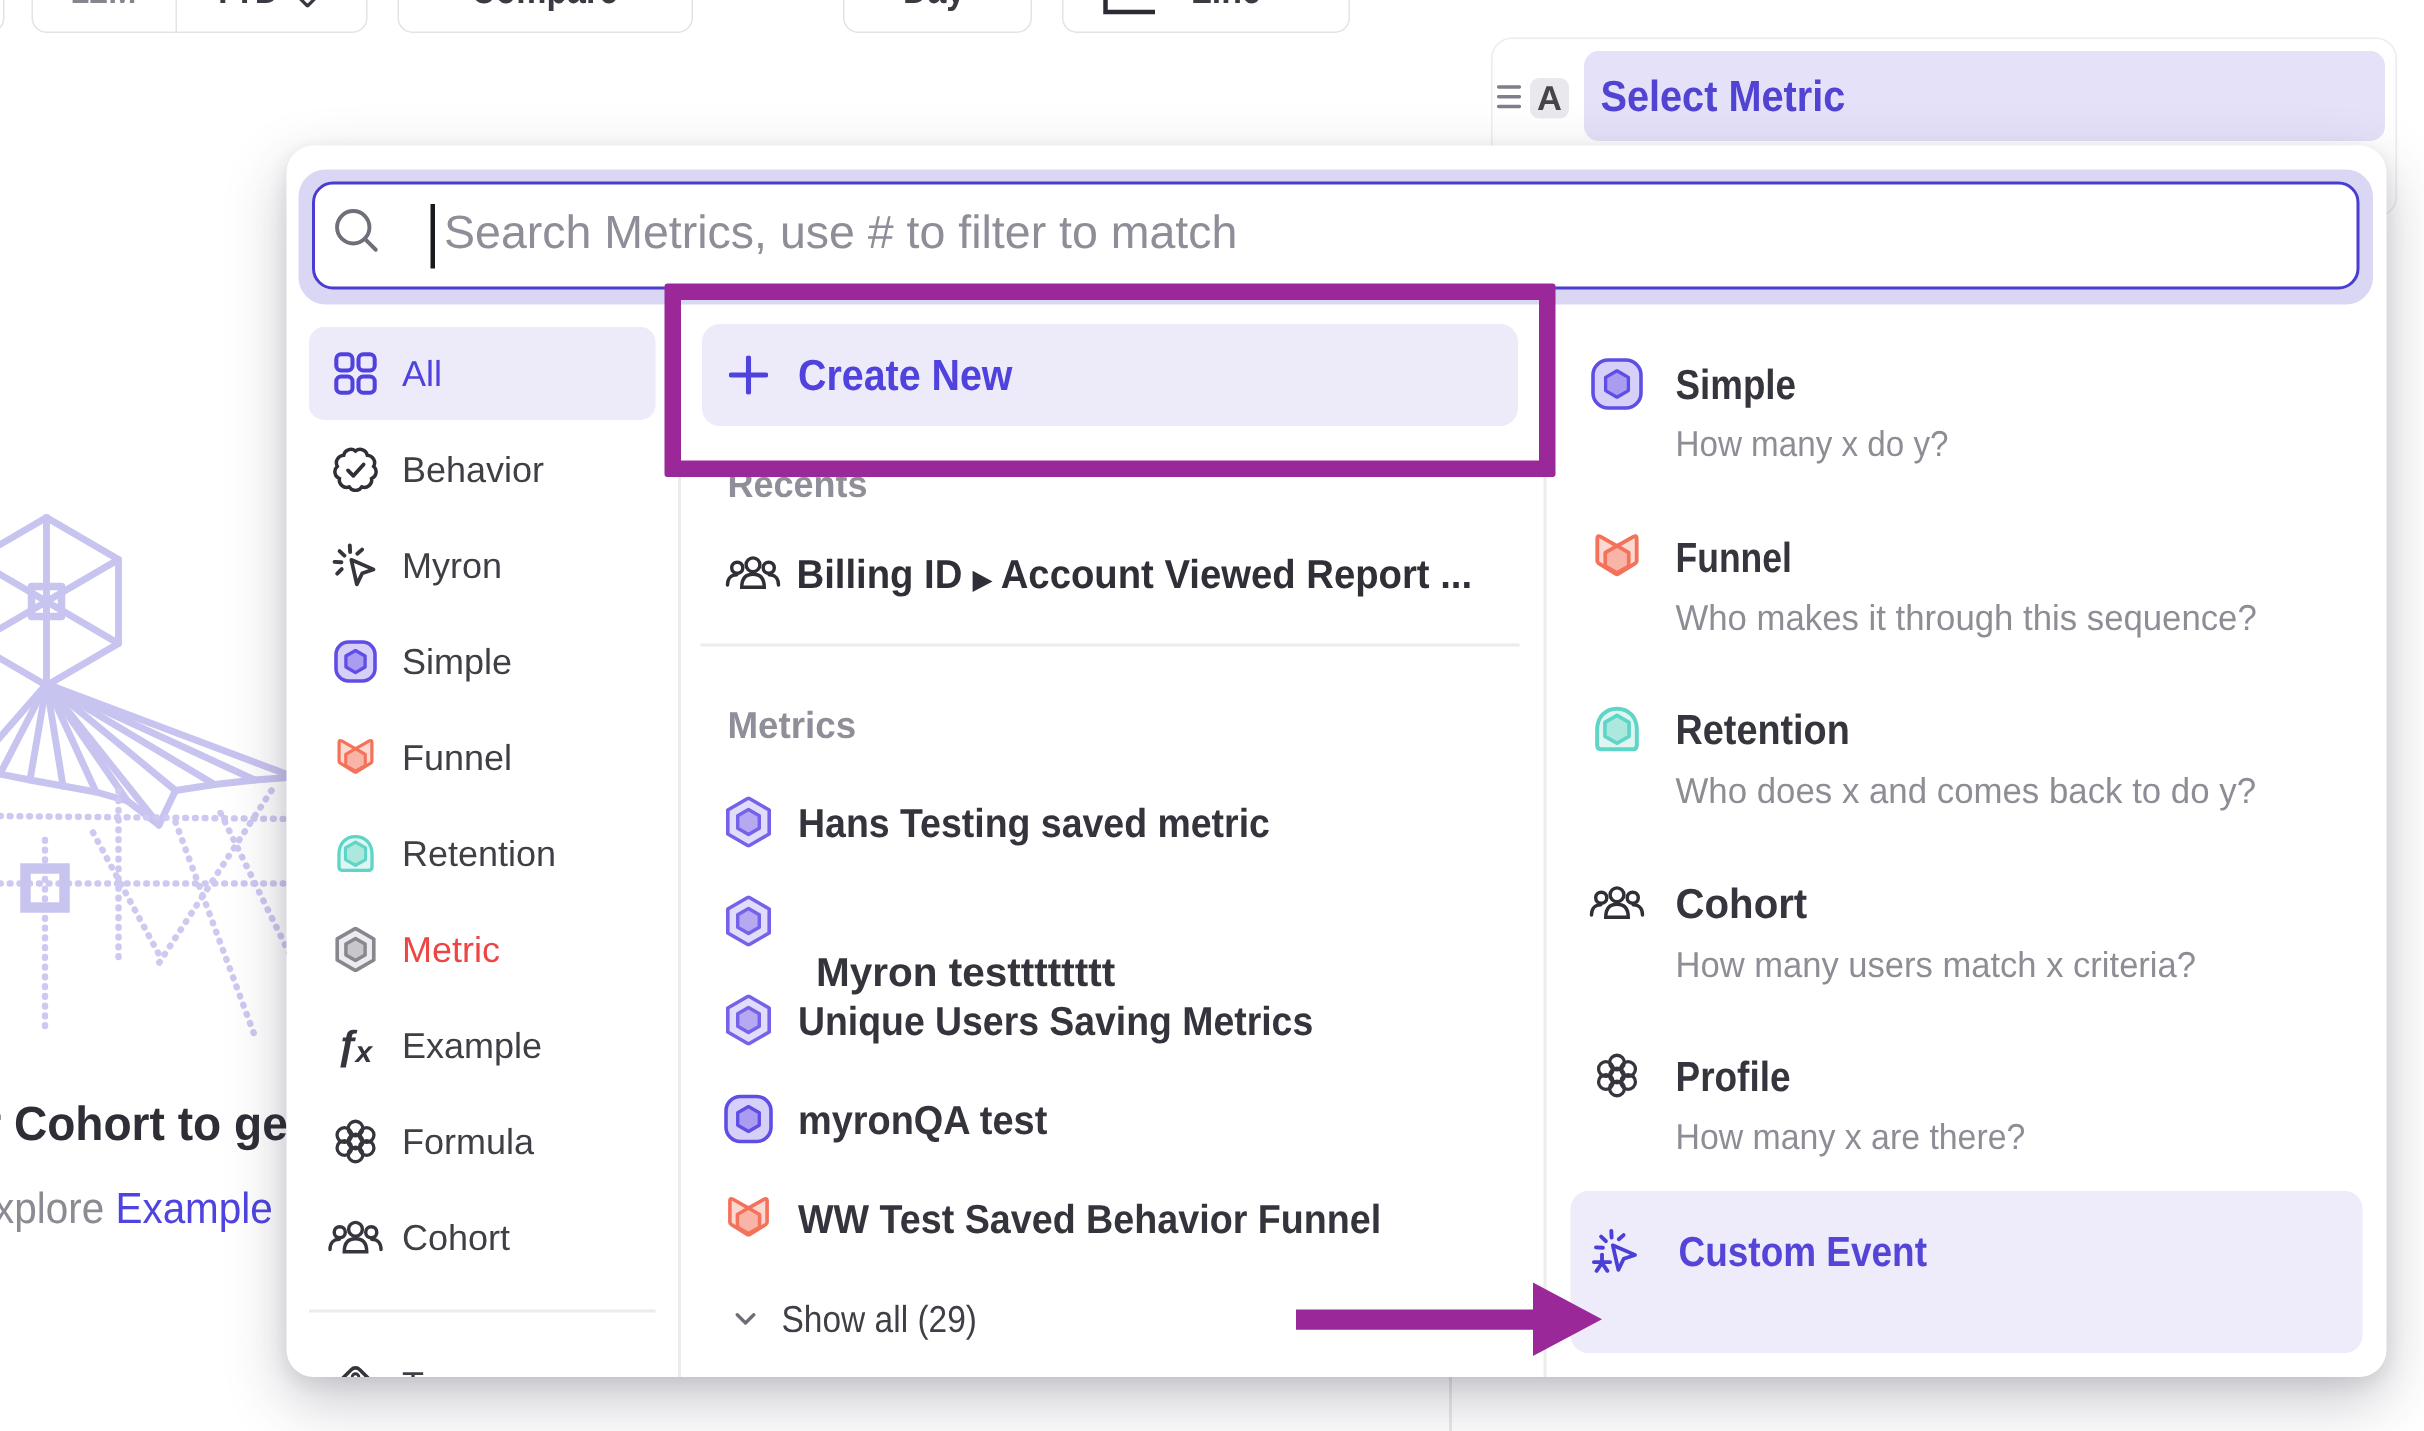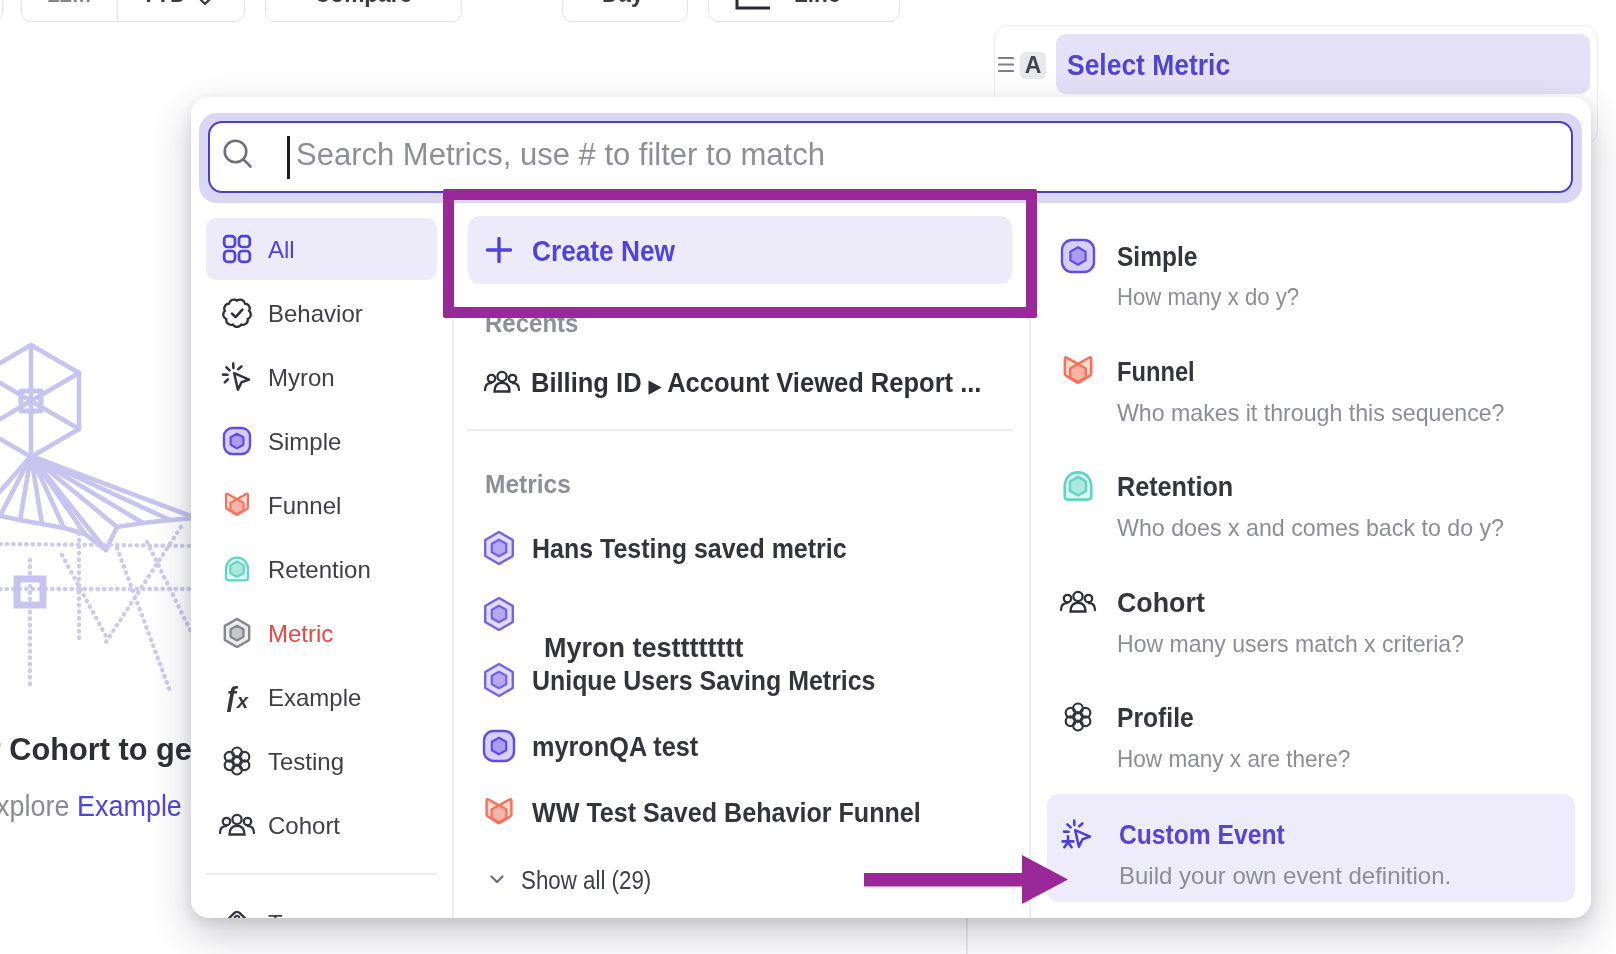--- a/index.html
+++ b/index.html
@@ -144,21 +144,21 @@
       <g fill="none" stroke="#35353d" stroke-width="2.2">
         <circle cx="15.0" cy="15.0" r="4.9"></circle>
         <circle cx="15.0" cy="6.4" r="4.9"></circle>
         <circle cx="22.4" cy="10.7" r="4.9"></circle>
         <circle cx="22.4" cy="19.3" r="4.9"></circle>
         <circle cx="15.0" cy="23.6" r="4.9"></circle>
         <circle cx="7.6" cy="19.3" r="4.9"></circle>
         <circle cx="7.6" cy="10.7" r="4.9"></circle>
       </g>
     </svg>
-<div style="position:absolute;left:77px;top:651px;font-size:24px;line-height:28px;font-weight:400;color:#3f3f46;white-space:nowrap;transform:scaleX(1.0);transform-origin:0 50%;">Testing</div>
+<div style="position:absolute;left:77px;top:651px;font-size:24px;line-height:28px;font-weight:400;color:#3f3f46;white-space:nowrap;transform:scaleX(1.0);transform-origin:0 50%;">Formula</div>
 <svg width="40" height="34" viewBox="0 0 40 34" style="position:absolute;left:26px;top:711px;">
       <g fill="none" stroke="#35353d" stroke-width="2.3" stroke-linecap="round">
         <circle cx="9.5" cy="13.5" r="3.7"></circle>
         <path d="M3,25 C3,20.2 5.8,18.2 9.2,18.2"></path>
         <circle cx="30.5" cy="13.5" r="3.7"></circle>
         <path d="M37,25 C37,20.2 34.2,18.2 30.8,18.2"></path>
         <circle cx="20" cy="11.5" r="4.6"></circle>
         <path d="M12.5,26.5 C12.5,20.5 15.5,17.8 20,17.8 C24.5,17.8 27.5,20.5 27.5,26.5 Z"></path>
       </g>
     </svg>
@@ -279,18 +279,17 @@
       <line x1="18.2" y1="9.2" x2="21.4" y2="6.4" stroke="#4b3fd6" stroke-width="2.6" stroke-linecap="round"></line>
       <line x1="7.6" y1="14.8" x2="3.0" y2="14.6" stroke="#4b3fd6" stroke-width="2.6" stroke-linecap="round"></line>
       <g stroke="#4b3fd6" stroke-width="2.6" stroke-linecap="round">
         <line x1="7.0" y1="19.4" x2="7.0" y2="25.0"></line>
         <line x1="1.5999999999999996" y1="24.4" x2="12.4" y2="24.4"></line>
         <line x1="7.0" y1="25.0" x2="3.4" y2="30.2"></line>
         <line x1="7.0" y1="25.0" x2="10.6" y2="30.2"></line>
       </g>
     </svg>
 <div style="position:absolute;left:928px;top:721px;font-size:28px;line-height:33px;font-weight:700;color:#5444d8;white-space:nowrap;transform:scaleX(0.88);transform-origin:0 50%;">Custom Event</div>
-<div style="position:absolute;left:928px;top:765px;font-size:24px;line-height:28px;font-weight:400;color:#8d8d96;white-space:nowrap;transform:scaleX(1.0);transform-origin:0 50%;">Build your own event definition.</div>
 </div>
 <div class="abs" style="left:443px;top:189px;width:594px;height:129px;border:11px solid #9a2899;border-radius:2px;z-index:10;"></div>
 <svg width="212" height="57" viewBox="0 0 212 57" style="position:absolute;left:860px;top:851px;z-index:10;">
     <rect x="4" y="22" width="160" height="13.5" fill="#9a2899"></rect>
     <polygon points="162,4 208,28.5 162,53" fill="#9a2899"></polygon>
   </svg>
 </body></html>

